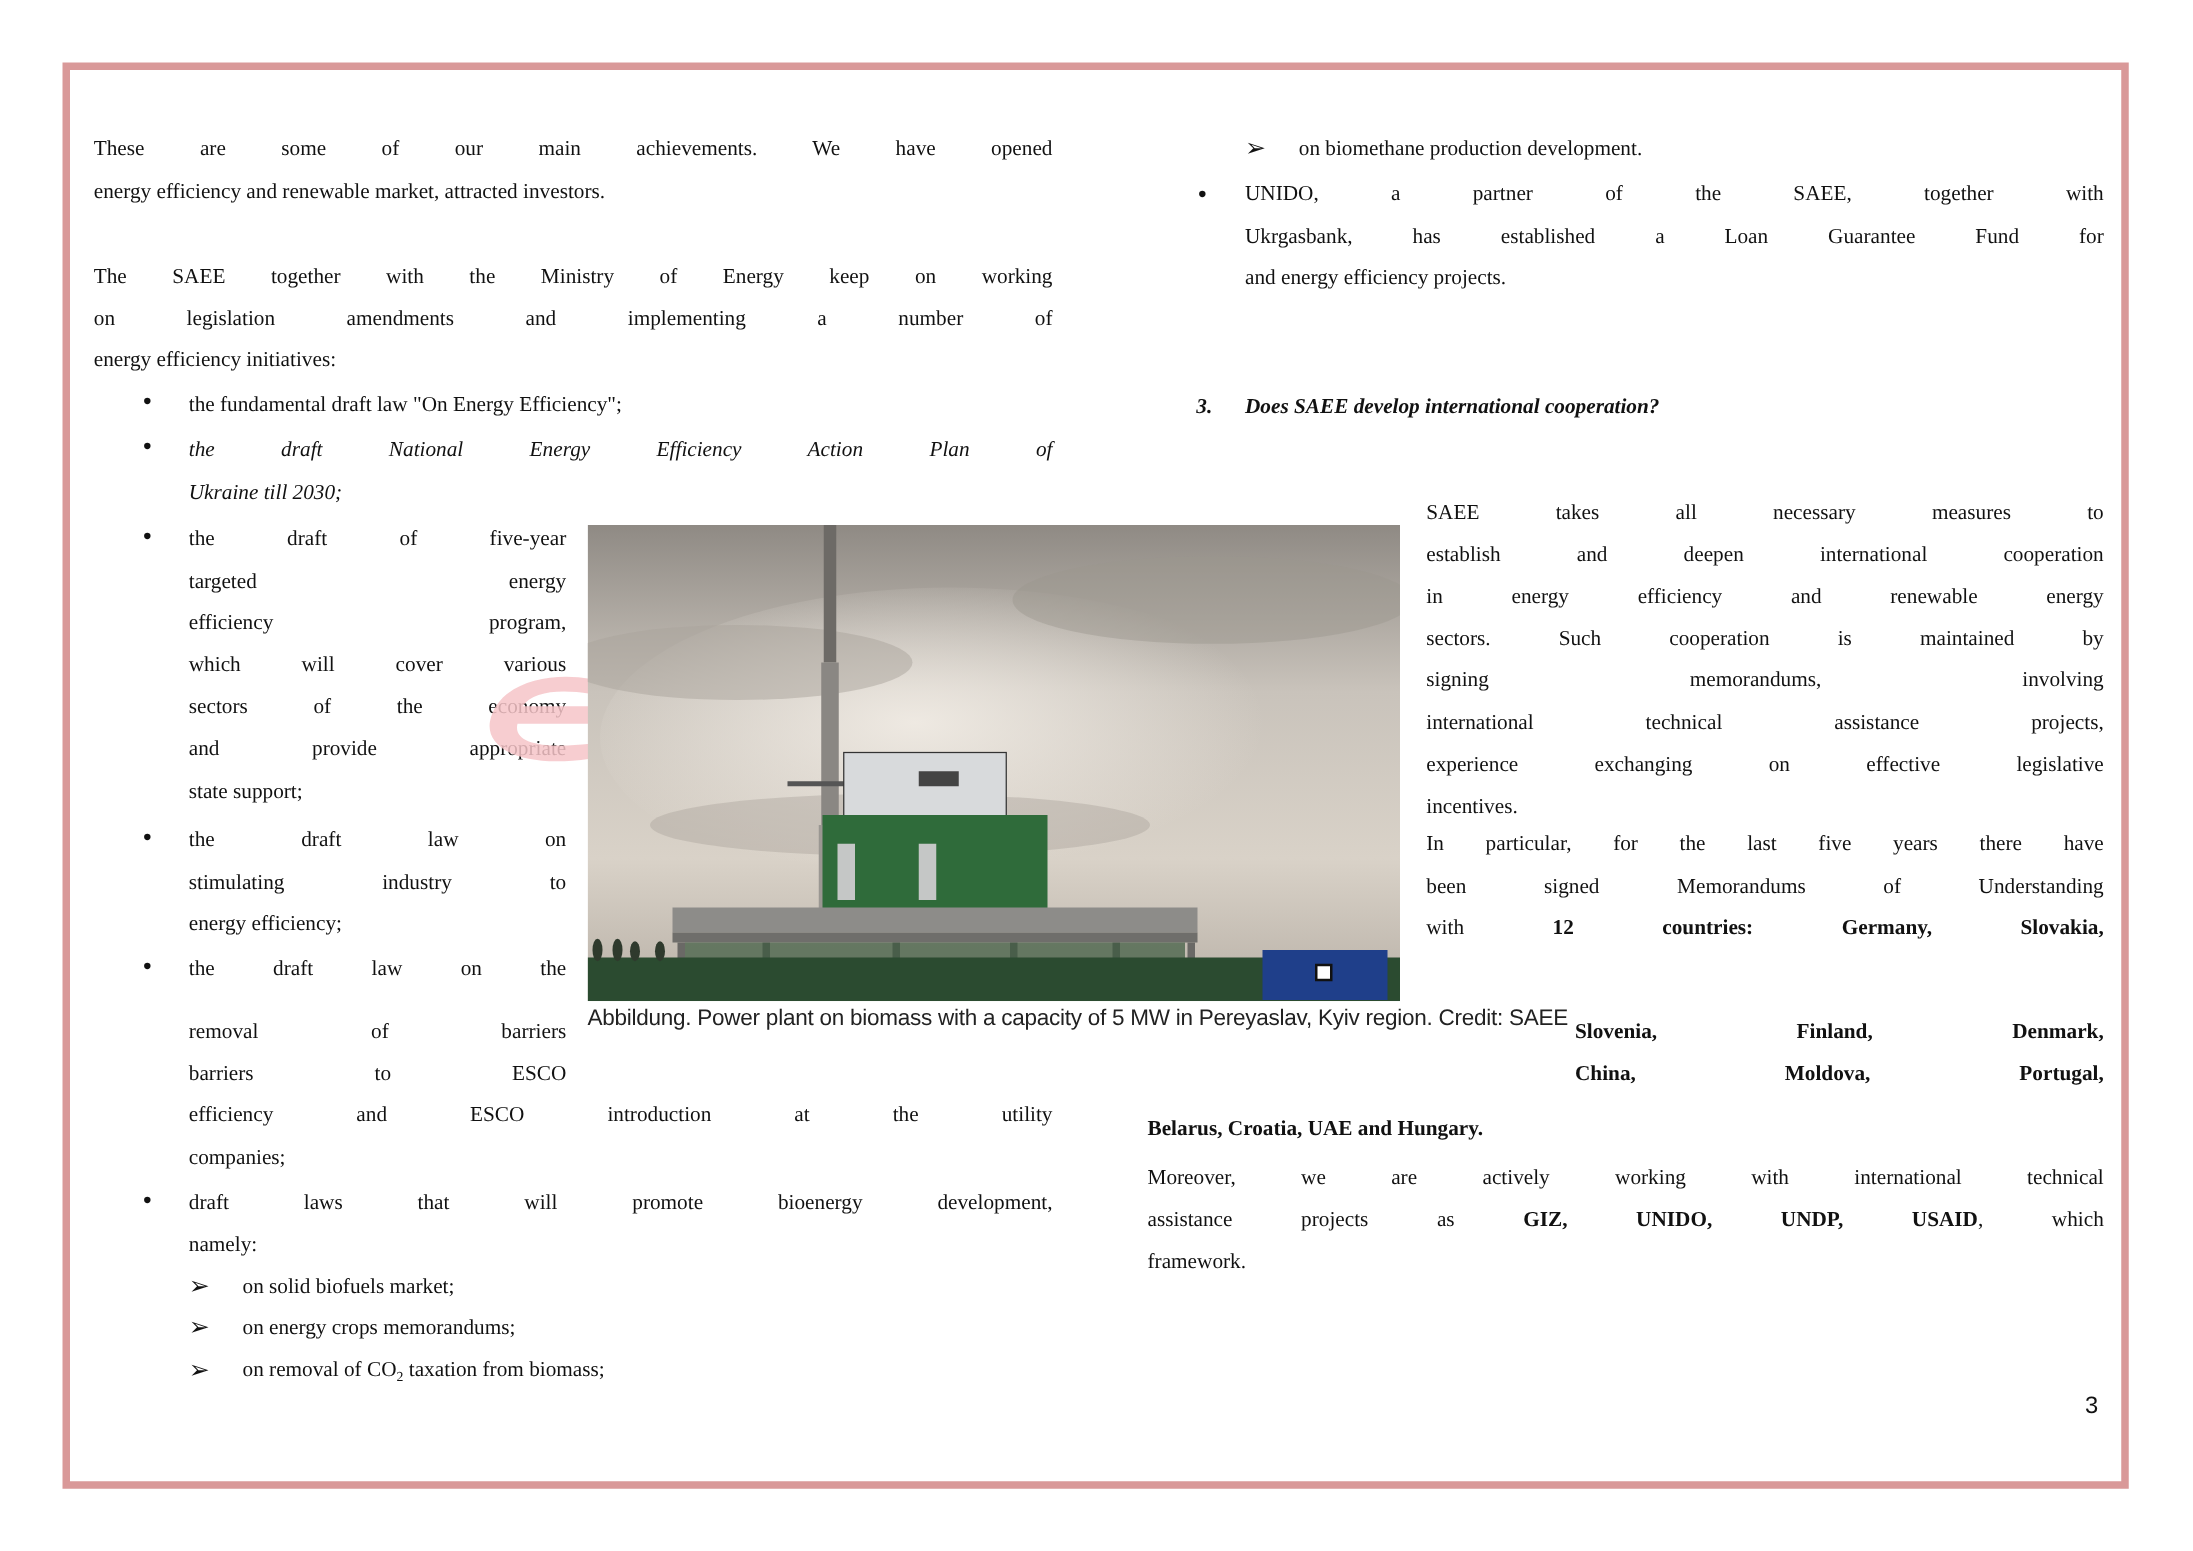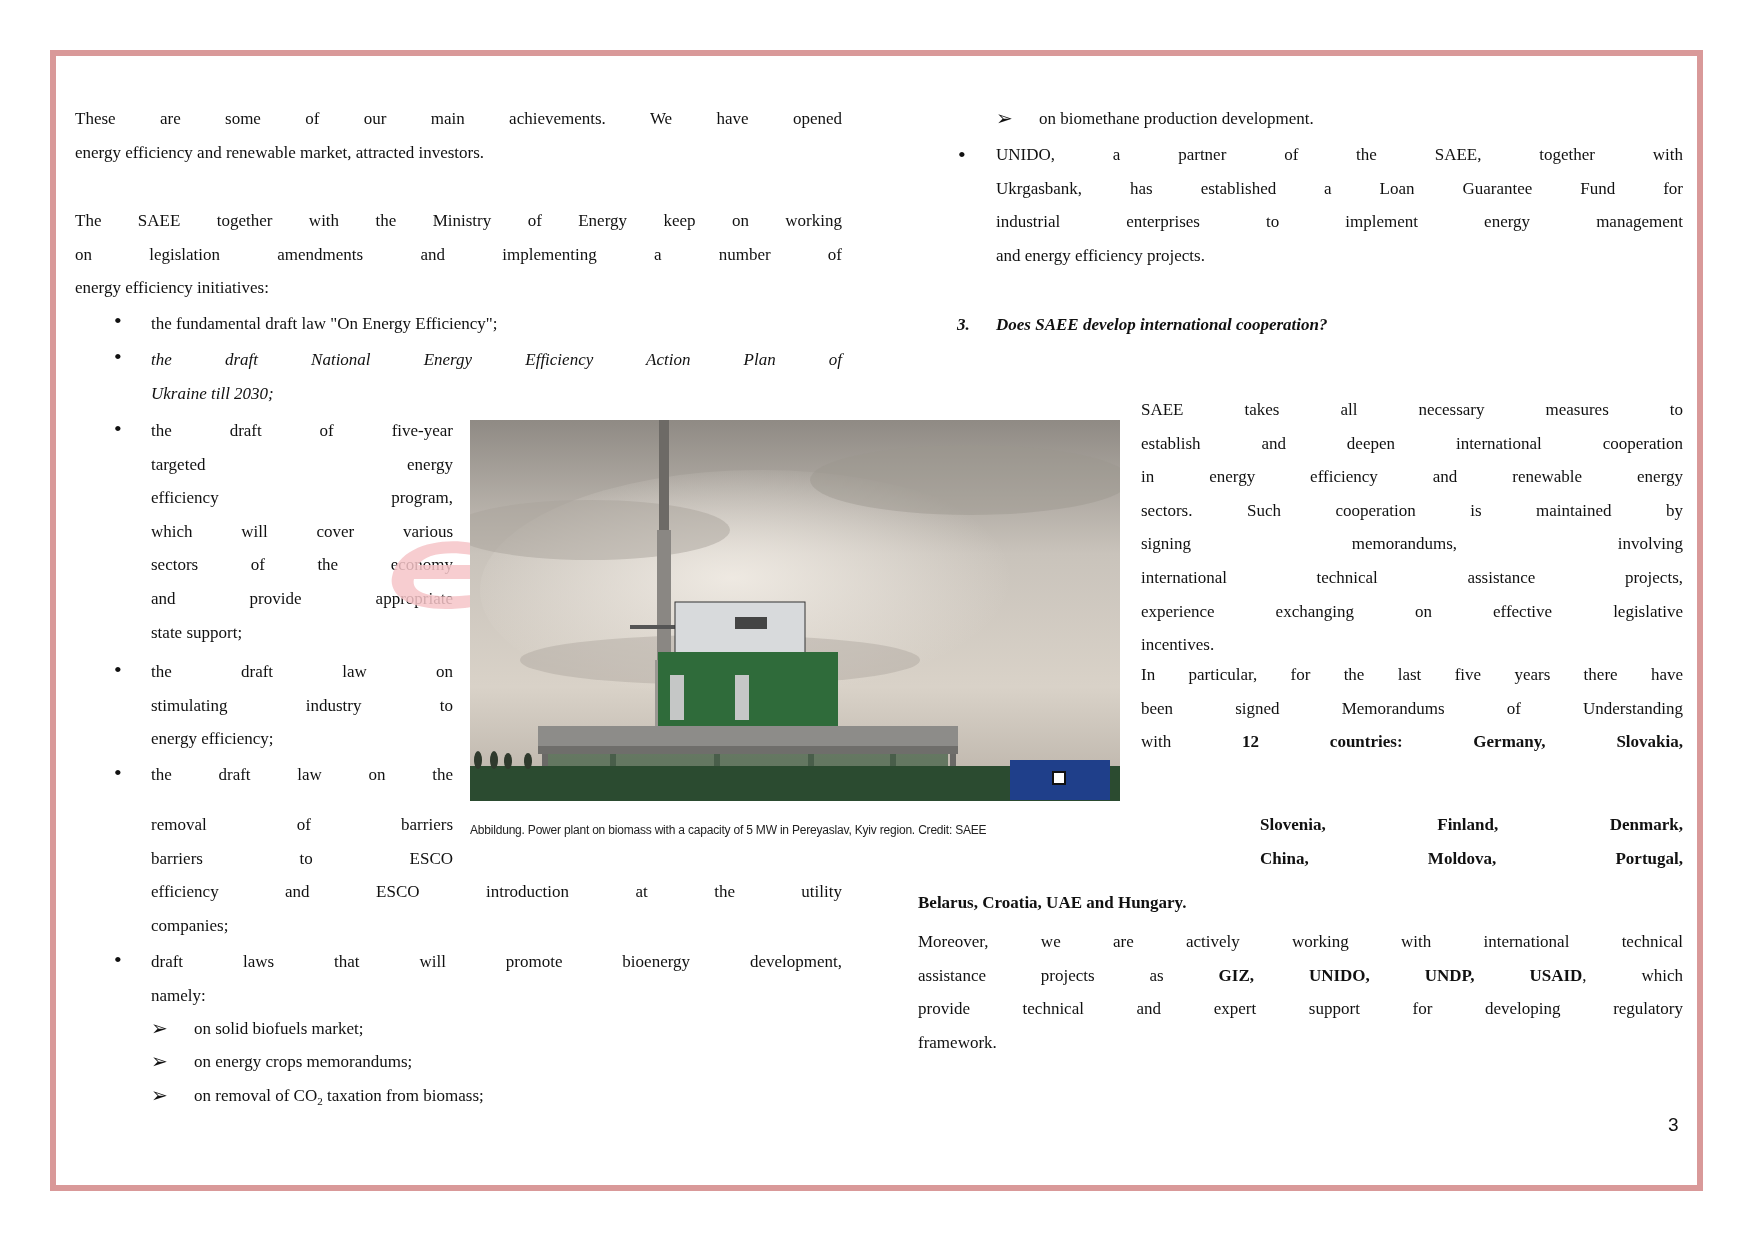--- a/index.html
+++ b/index.html
@@ -7,21 +7,21 @@
       font-family: "Liberation Serif", "DejaVu Serif", serif; color: #111; }
     .frame { position: absolute; left: 50px; top: 50px; width: 1641px; height: 1129px;
       border: 6px solid #d99999; box-sizing: content-box; }
     .txt { position: absolute; font-size: 17px; line-height: 33.6px; text-align: justify; }
     .jl { text-align-last: justify; }
     .blk { display: block; }
     .bullet { position: absolute; font-size: 22px; }
     .arrow { position: absolute; font-size: 20px; }
     b { font-weight: bold; }
     .caption { position: absolute; left: 470px; top: 804px; font-family: "Liberation Sans", "DejaVu Sans", sans-serif;
-      font-size: 12px; color: #222; white-space: nowrap; letter-spacing: -0.2px; margin-top: 19px; }
+      font-size: 18px; color: #222; white-space: nowrap; letter-spacing: -0.2px; }
     .page-num { position: absolute; left: 1668px; top: 1114px; font-family: "Liberation Sans", sans-serif; font-size: 19px; }
     .watermark { position: absolute; left: 388px; top: 537px; width: 84px; height: 76px; }
     .photo { position: absolute; left: 470px; top: 420px; width: 650px; height: 381px; overflow: hidden; }
     sub { font-size: 65%; vertical-align: -4px; line-height: 0; }
   </style>
 </head>
 <body>
 
 <div class="frame" style="border-color: rgb(217, 153, 153);"></div>
 
@@ -162,21 +162,20 @@
 
 <span class="arrow" style="left:996px; top:106px;">➢</span>
 <div class="txt" style="left:1039px; top:102px; width:640px; text-align:left;">
   <span>on biomethane production development.</span>
 </div>
 
 <span class="bullet" style="left:958px; top:142px;">•</span>
 <div class="txt" style="left:996px; top:138px; width:687px;">
   <span class="blk jl">UNIDO, a partner of the SAEE, together with</span>
   <span class="blk jl">Ukrgasbank, has established a Loan Guarantee Fund for</span>
-  <span class="blk jl">industrial enterprises to implement energy management</span>
   <span class="blk">and energy efficiency projects.</span>
 </div>
 
 <div class="txt" style="left:957px; top:308px; width:720px; font-weight:bold; font-style:italic; text-align:left;">
   <span>3.</span>
   <span style="position:absolute; left:39px;">Does SAEE develop international cooperation?</span>
 </div>
 
 <div class="txt" style="left:1141px; top:393px; width:542px;">
   <span class="blk jl">SAEE takes all necessary measures to</span>
@@ -199,17 +198,16 @@
   <span class="blk jl">Slovenia, Finland, Denmark,</span>
   <span class="blk jl">China, Moldova, Portugal,</span>
 </div>
 <div class="txt" style="left:918px; top:875px; width:765px; font-weight:bold; text-align:left;margin-top:11px;">
   <span>Belarus, Croatia, UAE and Hungary.</span>
 </div>
 
 <div class="txt" style="left:918px; top:925px; width:765px;">
   <span class="blk jl">Moreover, we are actively working with international technical</span>
   <span class="blk jl"><span>assistance projects as</span> <b>GIZ, UNIDO, UNDP, USAID</b><span>, which</span></span>
-  <span class="blk jl">provide technical and expert support for developing regulatory</span>
   <span class="blk">framework.</span>
 </div>
 
 <div class="page-num">3</div>
 
 </body></html>

